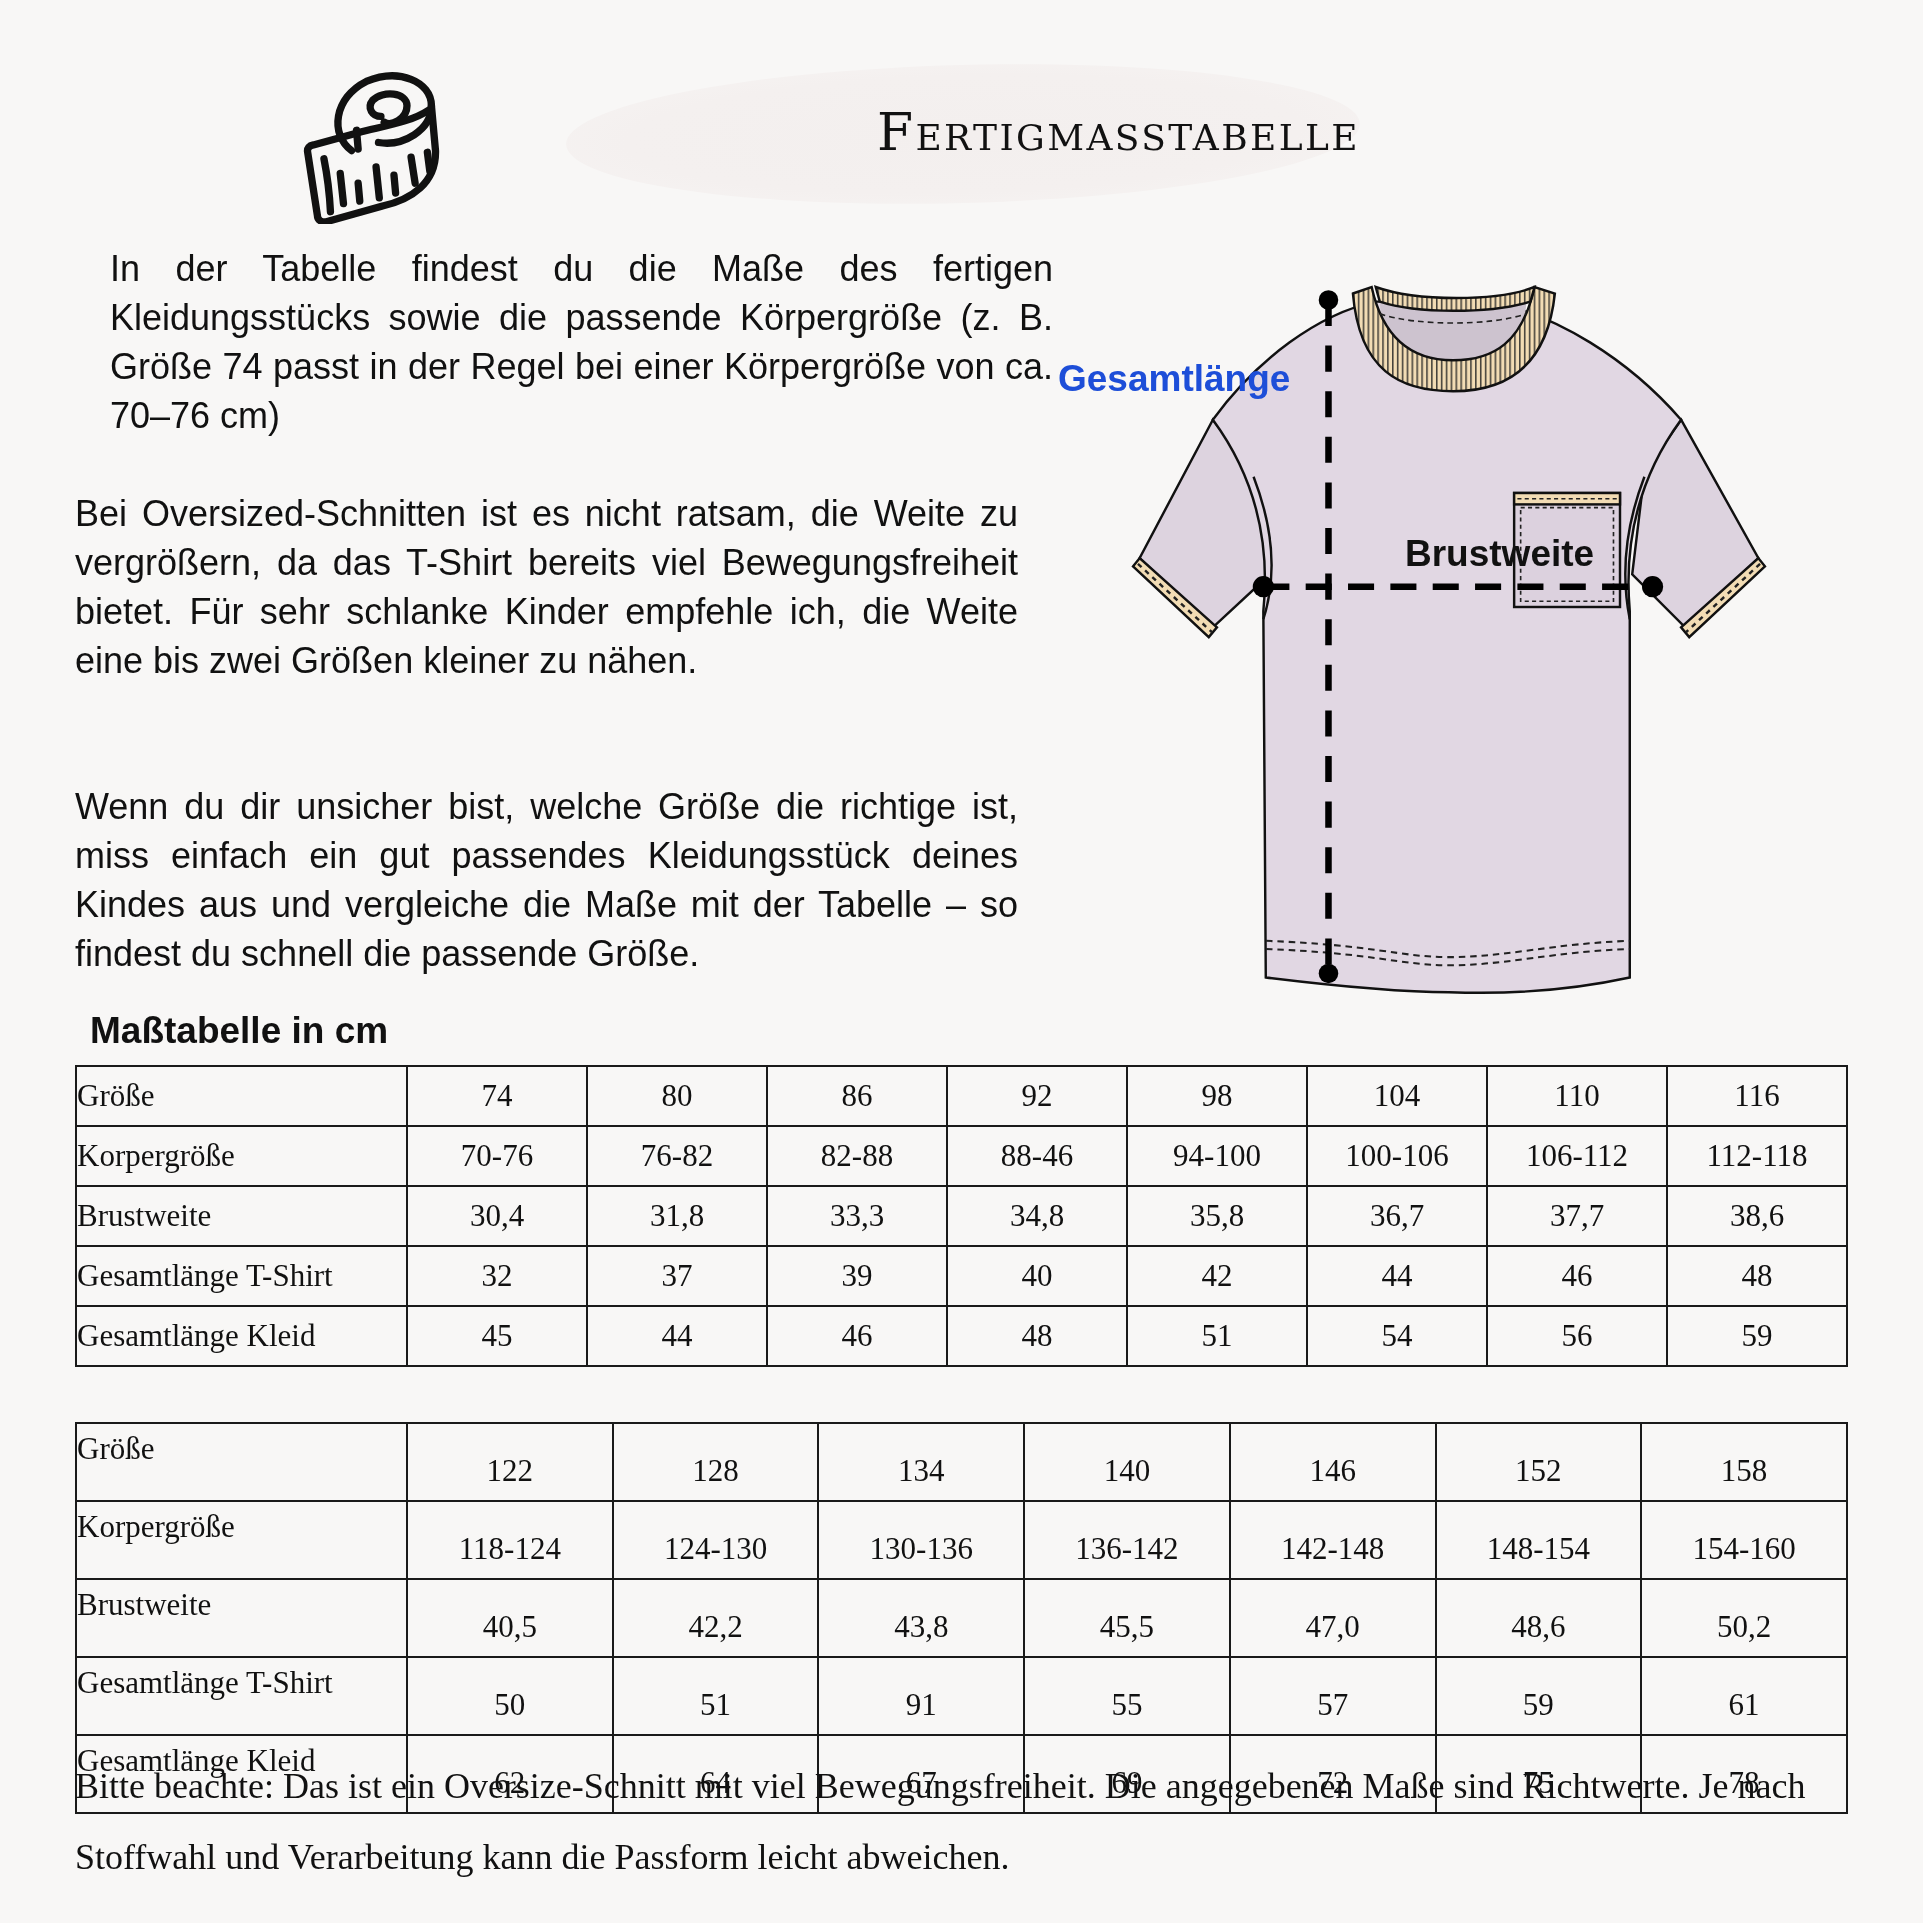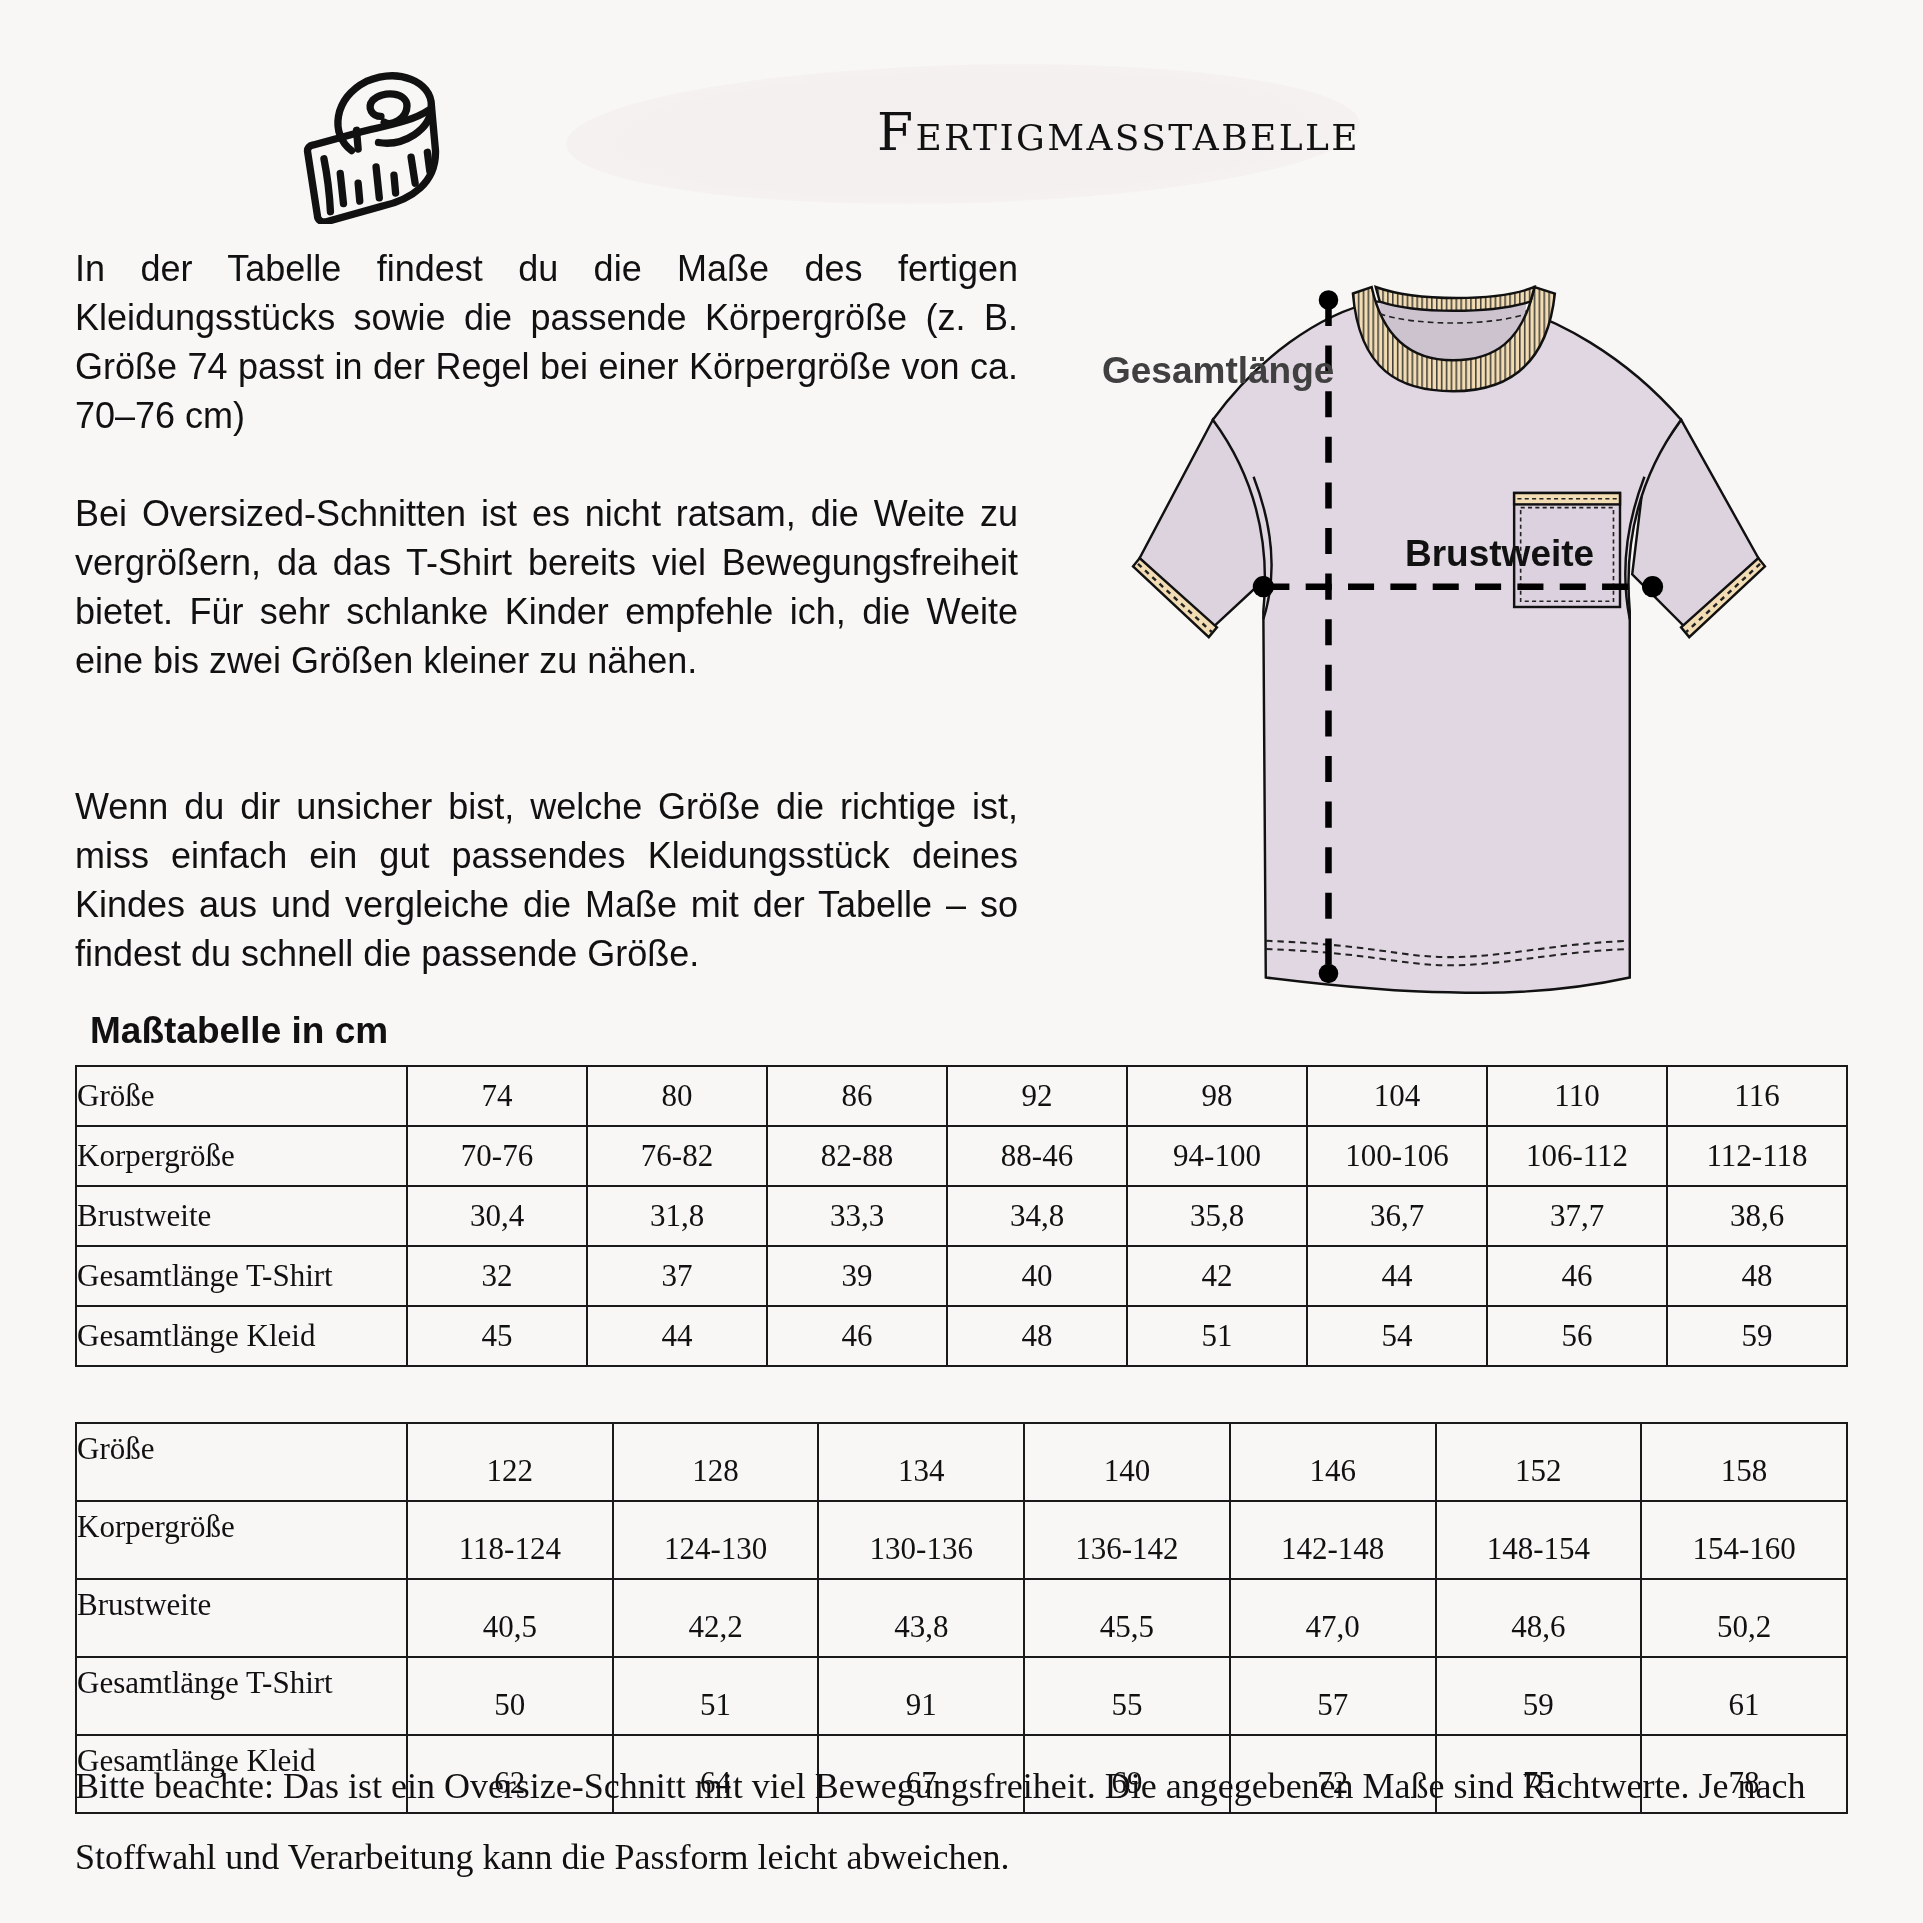--- a/index.html
+++ b/index.html
@@ -25,28 +25,28 @@
       font-variant: small-caps;
       color: #111;
     }
     .intro {
       left: 75px; width: 943px;
       font-family: "Liberation Sans", sans-serif;
       font-size: 36px; line-height: 49px;
       text-align: justify;
       color: #111;
     }
-    #intro-p1 { top: 244px; }
+    #intro-p1 { top: 244px; margin-left: 35px; }
     #intro-p2 { top: 489px; }
     #intro-p3 { top: 782px; }
     #shirt { left: 1050px; top: 269px; width: 798px; height: 733px; }
     #label-gesamt {
-      left: 1058px; top: 350px;
+      left: 1058px; top: 358px;
       font-family: "Liberation Sans", sans-serif; font-weight: bold;
-      font-size: 37px; color: #404040; margin-left: 44px;
+      font-size: 37px; color: #1d4ed8;
     }
     #label-brust {
       left: 1405px; top: 533px;
       font-family: "Liberation Sans", sans-serif; font-weight: bold;
       font-size: 37px; color: #111;
     }
     #table-heading {
       left: 90px; top: 1010px;
       font-family: "Liberation Sans", sans-serif; font-weight: bold;
       font-size: 37px; color: #111;

